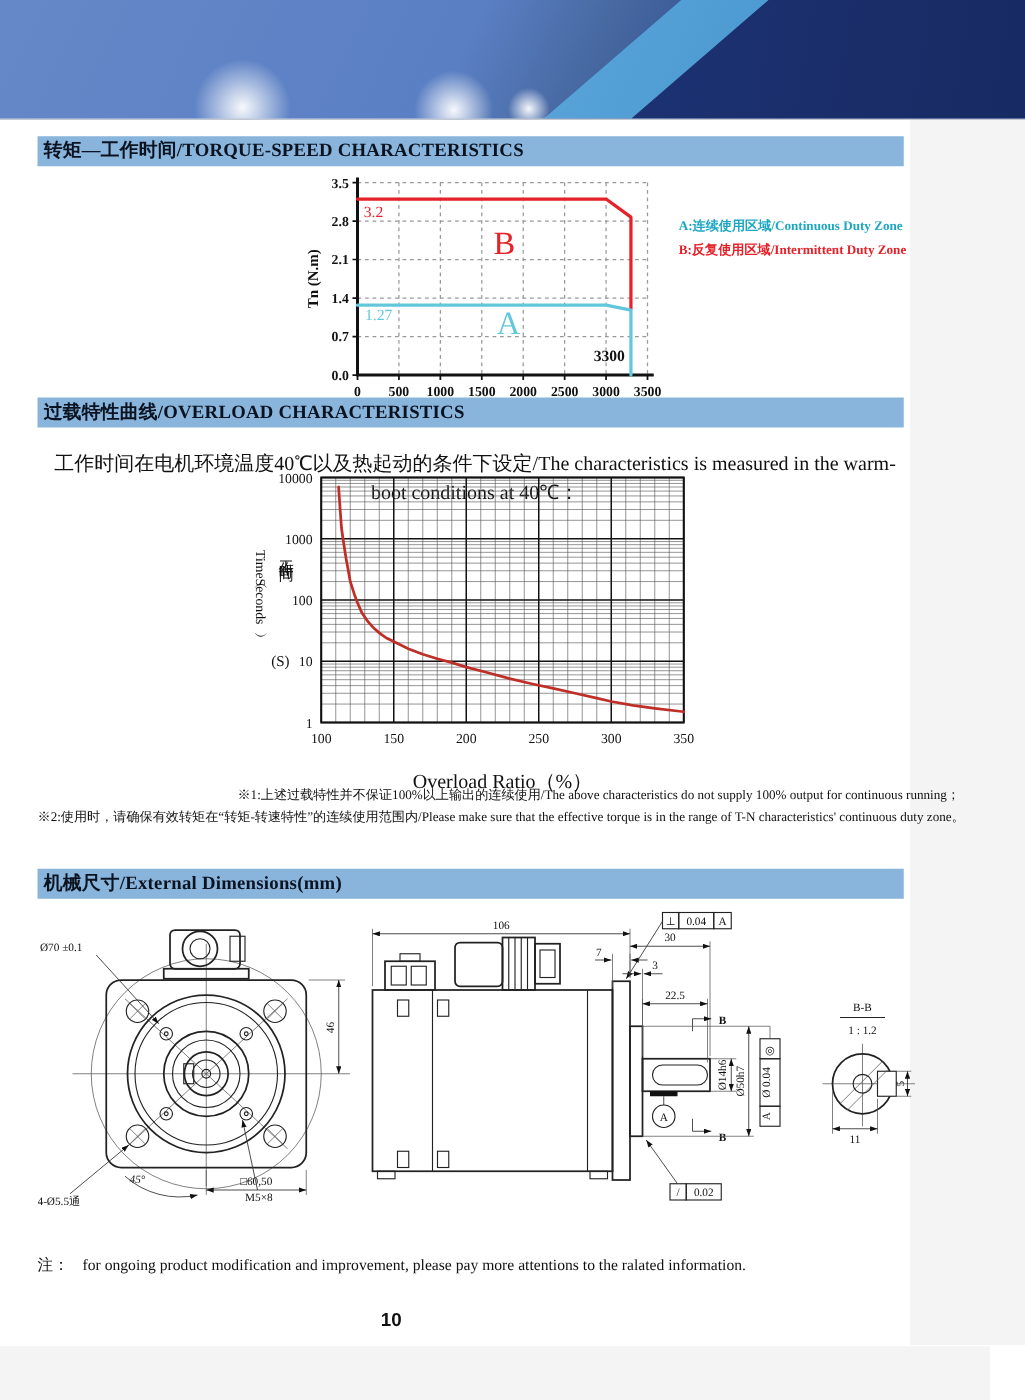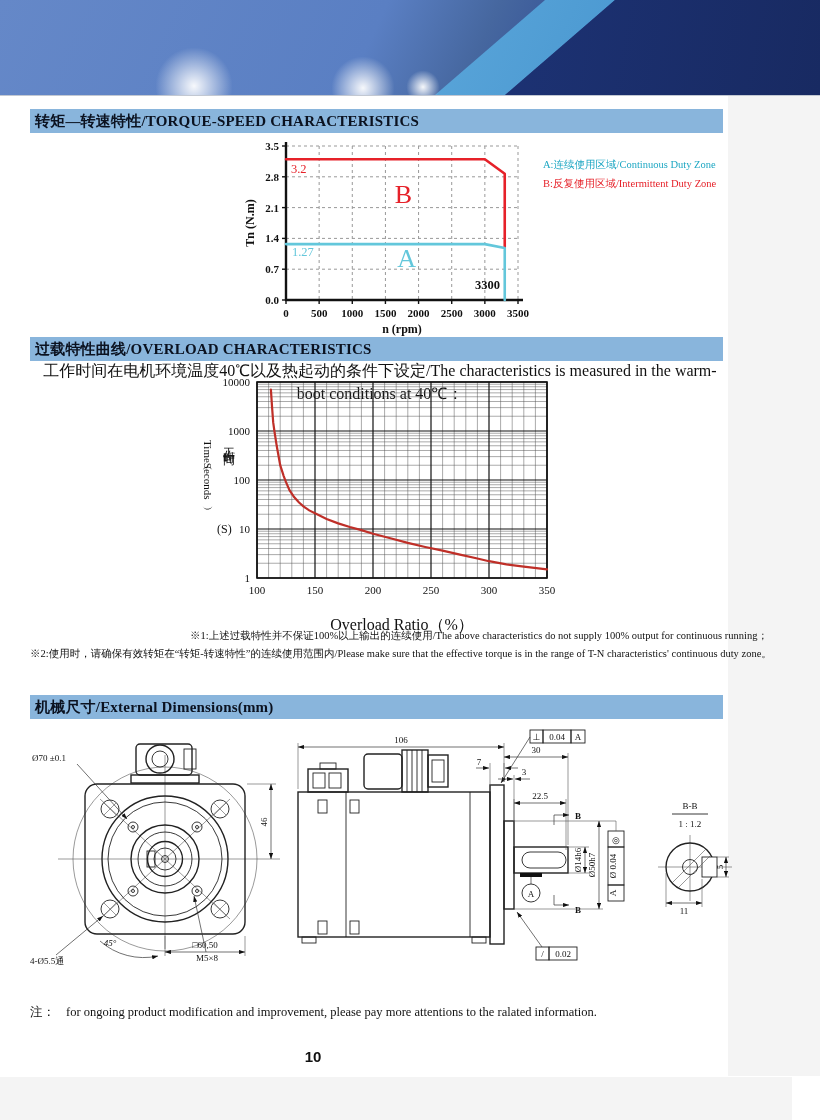--- a/index.html
+++ b/index.html
@@ -18,24 +18,24 @@
   .g1{left:150px;top:42px;width:88px;height:88px;}
   .g2{left:327px;top:52px;width:72px;height:72px;}
   .g3{left:404px;top:68px;width:38px;height:38px;}
   .banner-sep{position:absolute;left:0;top:95px;width:820px;height:1px;background:#c2c8d2;}
   .margin-right{position:absolute;left:728px;top:96px;width:92px;height:980px;background:#f4f4f4;}
   .margin-bottom{position:absolute;left:0;top:1077px;width:792px;height:43px;background:#f4f4f4;}
   
   .secbar{position:absolute;left:30px;width:693px;height:24px;background:#89b5dc;
           font-weight:bold;font-size:15px;line-height:24px;padding-left:5px;box-sizing:border-box;
           color:#0b1220;letter-spacing:.2px;white-space:nowrap;}
-  .bar1{top:109px;} .bar2{top:337px;} .bar3{top:695px;}
+  .bar1{top:109px;} .bar2{top:318px;} .bar3{top:695px;}
   
   .chart1{position:absolute;left:240px;top:136px;width:480px;height:205px;}
-  .legend{position:absolute;left:303px;font-weight:normal;font-size:10.5px;white-space:nowrap;}
+  .legend{position:absolute;left:303px;font-weight:bold;font-size:10.5px;white-space:nowrap;margin-top:16px;}
   .legend-a{top:22px;} .legend-b{top:41px;}
   
   .subtitle{position:absolute;left:30px;top:361px;width:700px;text-align:center;font-size:16px;}
   .chart2{position:absolute;left:195px;top:374px;width:440px;height:262px;}
   .ol-ylab-en{position:absolute;left:5px;top:66px;writing-mode:vertical-rl;font-size:11px;}
   .ol-ylab-cn{position:absolute;left:25px;top:64px;writing-mode:vertical-rl;font-size:12px;letter-spacing:2px;}
   .ol-ylab-unit{position:absolute;left:22px;top:148px;font-size:12px;}
   .ol-xlab-cn{position:absolute;left:62px;top:224px;width:290px;text-align:center;font-size:13px;}
   .ol-xlab-en{position:absolute;left:62px;top:241px;width:290px;text-align:center;font-size:16px;}
   .note-line{position:absolute;left:30px;width:738px;text-align:right;font-size:10.5px;white-space:nowrap;}
@@ -64,21 +64,21 @@
     <div class="band-light"></div>
     <div class="band-dark"></div>
     <div class="glow g1"></div>
     <div class="glow g2"></div>
     <div class="glow g3"></div>
   </div>
   <div class="banner-sep"></div>
   <div class="margin-right"></div>
   <div class="margin-bottom"></div>
 
-  <div class="secbar bar1">转矩—转速特性/TORQUE-SPEED CHARACTERISTICS</div>
+  <div class="secbar bar1">转矩—工作时间/TORQUE-SPEED CHARACTERISTICS</div>
 
   <div class="chart1">
     <svg id="ts-svg" width="340" height="205">
         <line x1="79.14285714285714" y1="10" x2="79.14285714285714" y2="164" stroke="#999" stroke-width="1" stroke-dasharray="3,3"></line>
         <line x1="112.28571428571428" y1="10" x2="112.28571428571428" y2="164" stroke="#999" stroke-width="1" stroke-dasharray="3,3"></line>
         <line x1="145.42857142857142" y1="10" x2="145.42857142857142" y2="164" stroke="#999" stroke-width="1" stroke-dasharray="3,3"></line>
         <line x1="178.57142857142856" y1="10" x2="178.57142857142856" y2="164" stroke="#999" stroke-width="1" stroke-dasharray="3,3"></line>
         <line x1="211.71428571428572" y1="10" x2="211.71428571428572" y2="164" stroke="#999" stroke-width="1" stroke-dasharray="3,3"></line>
         <line x1="244.85714285714283" y1="10" x2="244.85714285714283" y2="164" stroke="#999" stroke-width="1" stroke-dasharray="3,3"></line>
         <line x1="278" y1="10" x2="278" y2="164" stroke="#999" stroke-width="1" stroke-dasharray="3,3"></line>

